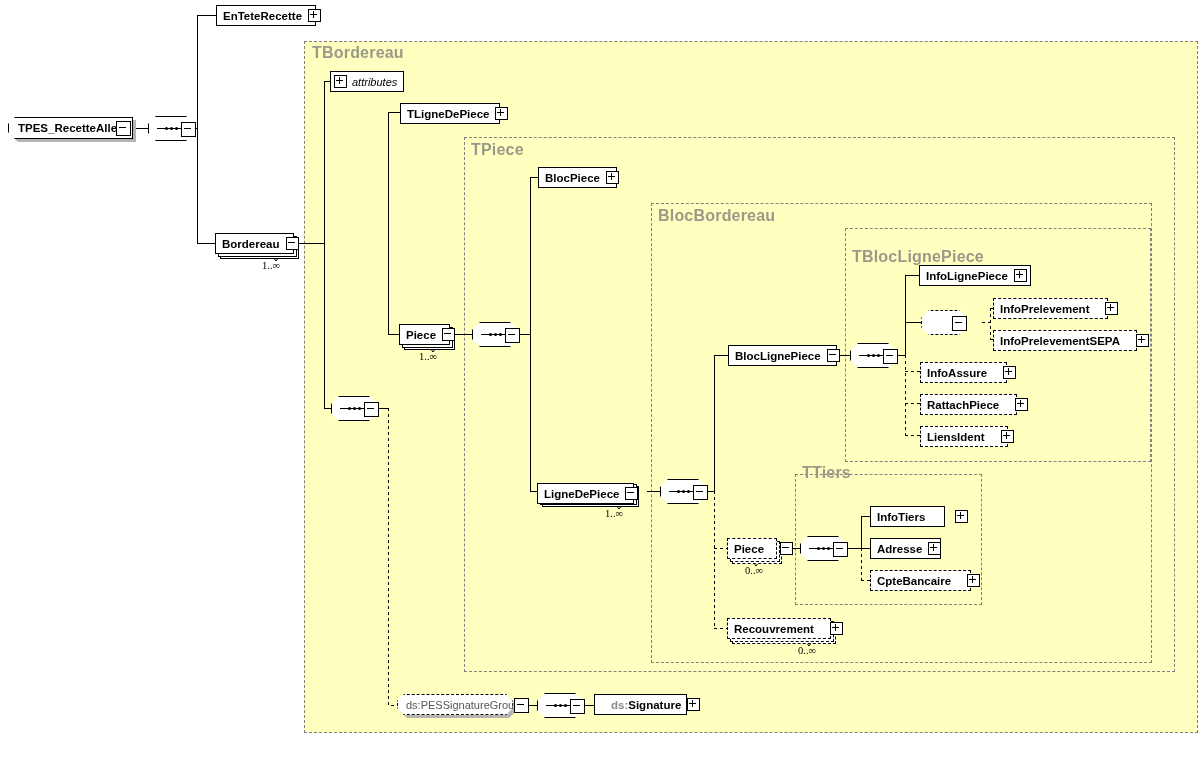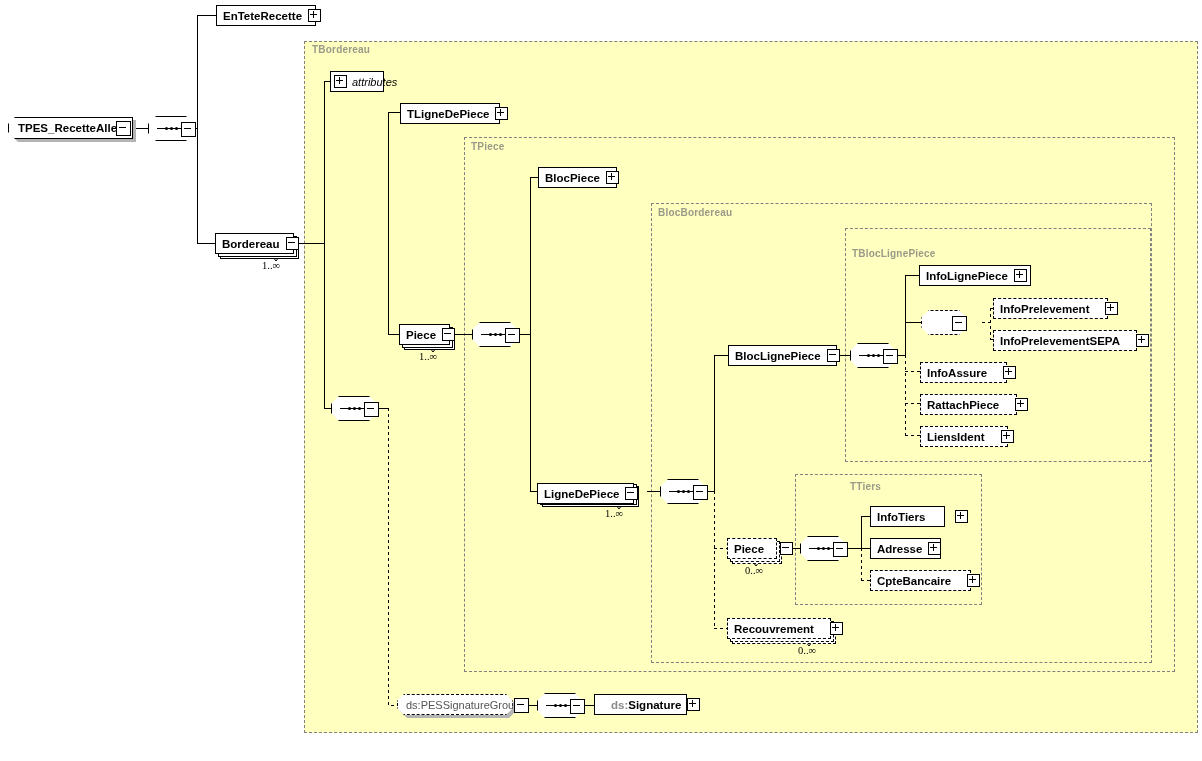--- a/index.html
+++ b/index.html
@@ -3,21 +3,21 @@
 <meta charset="utf-8">
 <title>XSD Diagram</title>
 <style>
   html,body{margin:0;padding:0;background:#ffffff;}
   body{font-family:"Liberation Sans","DejaVu Sans",sans-serif;}
   #canvas{position:relative;width:1202px;height:761px;background:#ffffff;overflow:hidden;}
 
   
   .typebox{position:absolute;border:1px dashed #808080;box-sizing:border-box;}
   .typebox.filled{background:#ffffbf;}
-  .typelabel{position:absolute;font-size:10px;font-weight:bold;color:#9a9a8a;
+  .typelabel{position:absolute;font-size:16px;font-weight:bold;color:#9a9a8a;
              letter-spacing:.2px;white-space:nowrap;}
 
   
   .node{position:absolute;box-sizing:border-box;height:21px;background:#ffffff;
         border:1px solid #000000;display:flex;align-items:center;
         font-size:11.5px;font-weight:bold;color:#000000;white-space:nowrap;
         padding-left:6px;padding-right:3px;}
   .node:after{content:"";position:absolute;left:3px;top:21px;width:100%;height:3px;
               background:#b4b4b4;z-index:-1;}
   .node.dashed{border:1px dashed #000000;gap:10px;}
@@ -69,21 +69,21 @@
   <div class="typebox" style="left:464px;top:137px;width:711px;height:535px;"></div>
   <div class="typelabel" style="left:471px;top:141px;">TPiece</div>
 
   <div class="typebox" style="left:651px;top:203px;width:501px;height:460px;"></div>
   <div class="typelabel" style="left:658px;top:207px;">BlocBordereau</div>
 
   <div class="typebox" style="left:845px;top:228px;width:306px;height:234px;"></div>
   <div class="typelabel" style="left:852px;top:248px;">TBlocLignePiece</div>
 
   <div class="typebox" style="left:795px;top:474px;width:187px;height:131px;"></div>
-  <div class="typelabel" style="left:802px;top:481px;margin-left:48px;">TTiers</div>
+  <div class="typelabel" style="left:802px;top:464px;">TTiers</div>
 
   <svg class="ov" viewBox="0 0 1202 761">
     <g stroke="#000" stroke-width="1" fill="none" shape-rendering="crispEdges">
 
       <path d="M133,128 H148"></path>
 
       <path d="M194,128 H197"></path>
       <path d="M197,128 V15 H216"></path>
       <path d="M197,128 V243 H215"></path>
 
@@ -207,21 +207,21 @@
   <div style="position:absolute;left:215px;top:233px;">
     <div class="stackbg" style="left:5px;top:5px;width:79px;"></div>
     <div class="stackbg" style="left:3px;top:3px;width:79px;"></div>
     <div class="node" style="left:0;top:0;width:79px;position:absolute;">
       <span class="nlabel">Bordereau</span>
       <span class="pm"></span>
     </div>
   </div>
   <div class="occ" style="left:262px;top:260px;">1..∞</div>
 
-  <div class="node" style="left:330px;top:71px;width:54px;padding-left:3px;font-style:italic;font-weight:normal;">
+  <div class="node" style="left:330px;top:71px;width:74px;padding-left:3px;font-style:italic;font-weight:normal;">
     <span class="pm plus" style="margin-left:0;margin-right:5px;"></span>
     <span class="nlabel" style="font-size:11px;">attributes</span>
   </div>
 
   <div class="node" style="left:400px;top:103px;width:100px;">
     <span class="nlabel">TLigneDePiece</span>
     <span class="pm plus"></span>
   </div>
 
   <div class="comp" style="left:331px;top:396px;">

